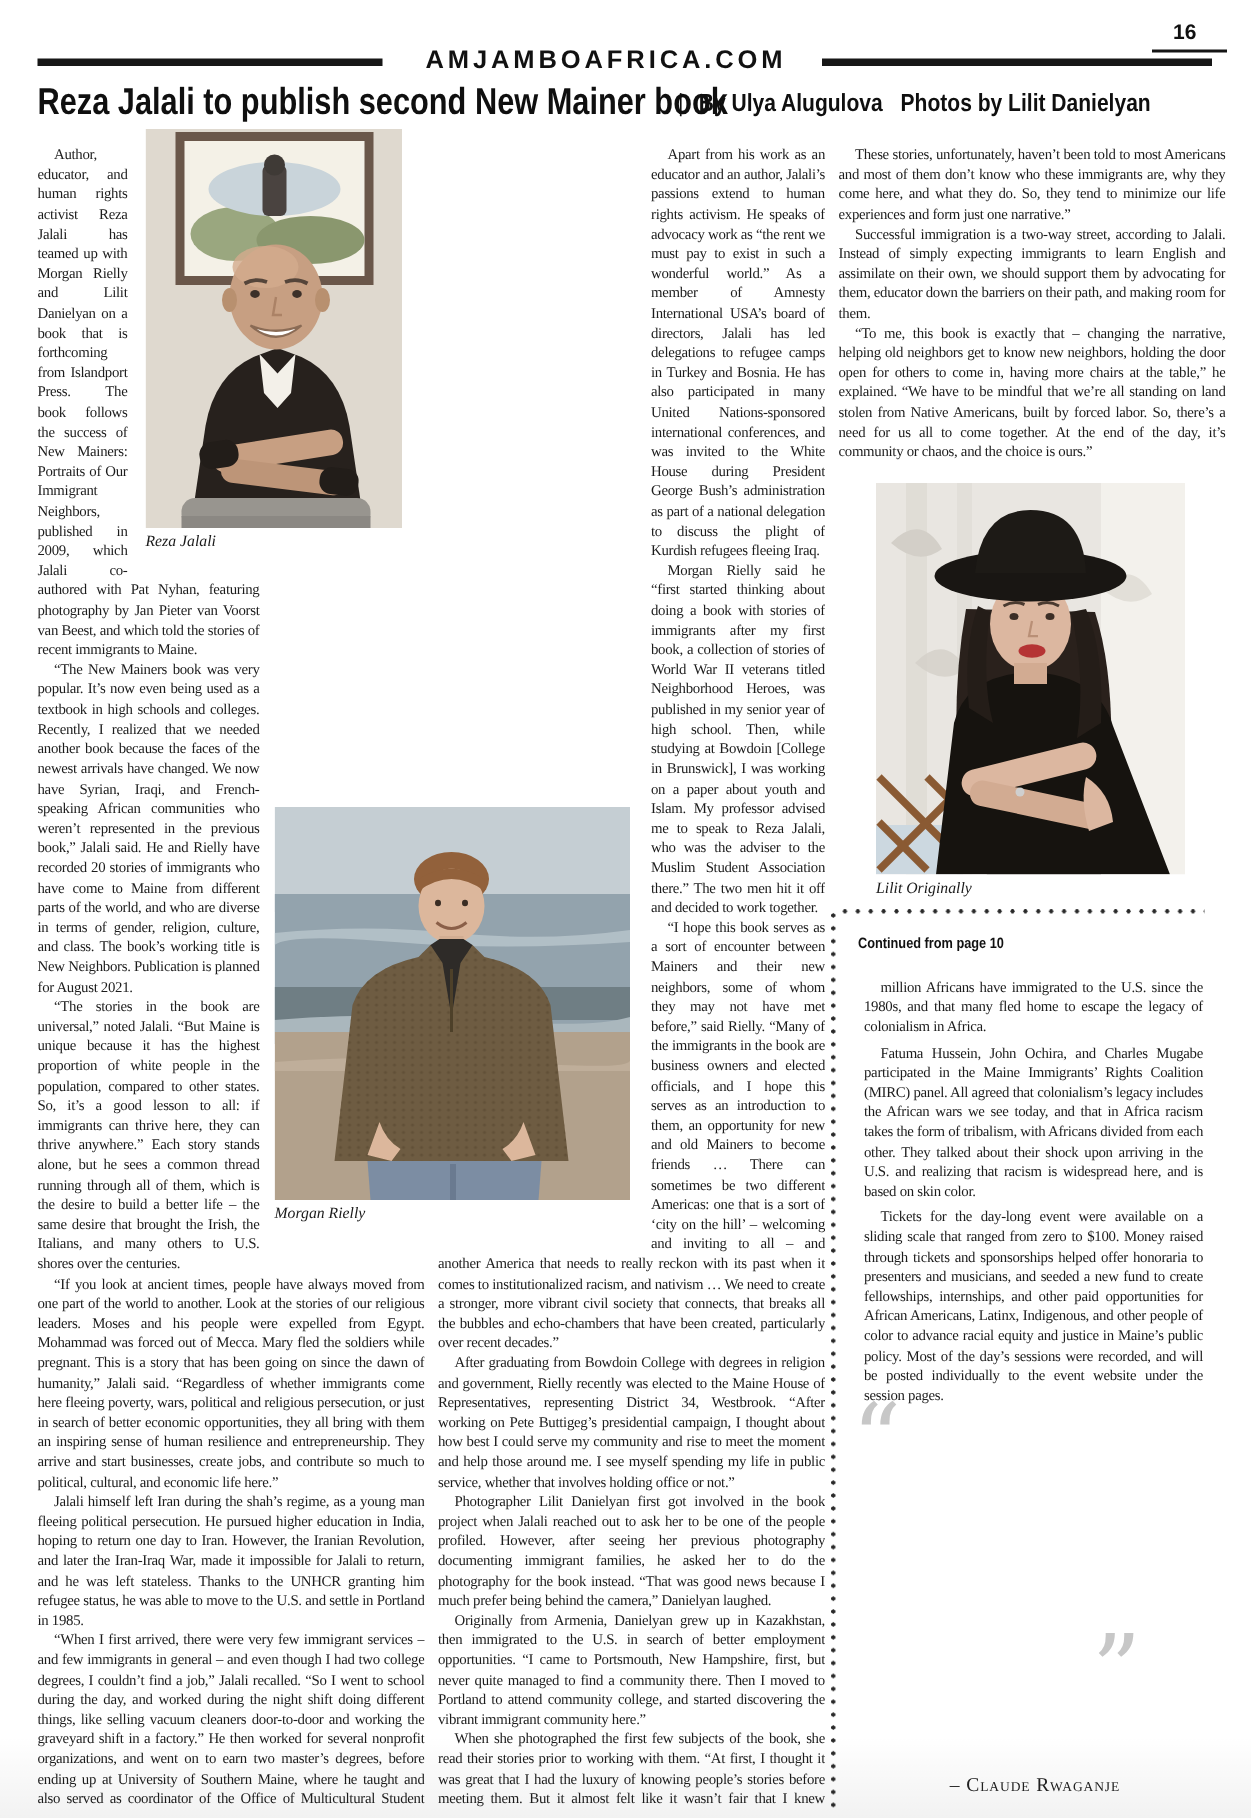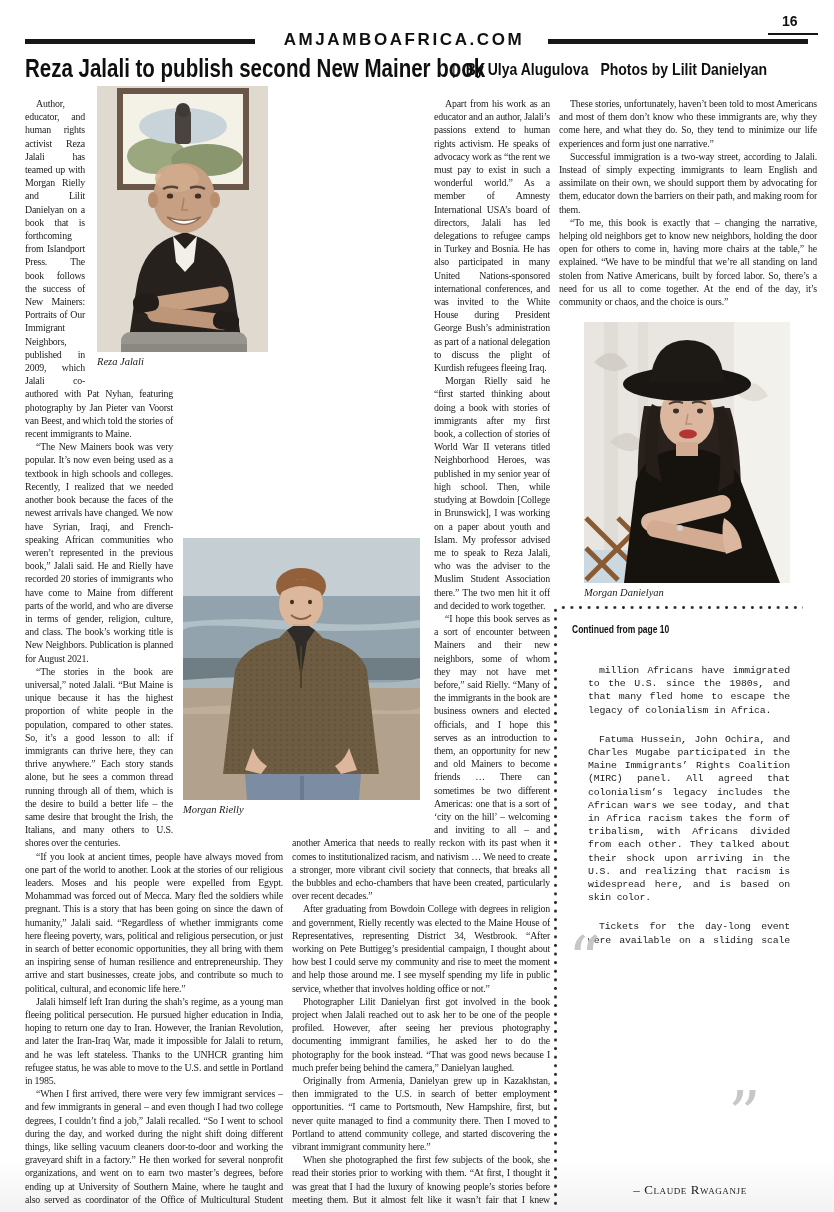--- a/index.html
+++ b/index.html
@@ -55,21 +55,21 @@
         background-size:8.6px 3px;background-repeat:repeat-x;}
   .dots-v{position:absolute;left:554px;top:606px;width:3px;height:600px;
         background-image:radial-gradient(circle,#2a2a2a 1.3px,transparent 1.5px);
         background-size:3px 8.6px;background-repeat:repeat-y;}
 
   
   .cont-label{position:absolute;left:572px;top:624px;font-family:"Liberation Sans",sans-serif;
         font-weight:bold;font-size:10px;color:#111;transform:scaleX(0.85);transform-origin:0 50%;}
   .cont-body{position:absolute;left:572px;top:648px;width:234px;height:300px;overflow:hidden;
         font-size:9.9px;line-height:13.2px;text-align:justify;letter-spacing:-0.2px;hyphens:auto;}
-  .cont-body p{margin:16px;text-indent:11px;font-family:Liberation Mono, monospace;}
+  .cont-body p{margin:4px;text-indent:11px;}
 
   
   .pq-open{position:absolute;left:568px;top:928px;font-family:"DejaVu Serif",serif;
         font-size:64px;line-height:64px;color:#c7c7c7;}
   .pq-close{position:absolute;left:728px;top:1082px;font-family:"DejaVu Serif",serif;
         font-size:64px;line-height:64px;color:#c7c7c7;}
   .pq-text{position:absolute;left:597px;top:977px;width:193px;font-style:italic;
         font-size:14.6px;line-height:19.2px;text-align:justify;color:#222;}
   .pq-attr{position:absolute;left:590px;top:1146px;width:200px;text-align:center;
         font-variant:small-caps;font-size:13px;letter-spacing:0.6px;color:#222;margin-top:36px;}
@@ -218,21 +218,21 @@
       <ellipse cx="92" cy="89" rx="3" ry="2.4" fill="#3c2e26"></ellipse>
       <ellipse cx="116" cy="89" rx="3" ry="2.4" fill="#3c2e26"></ellipse>
       <path d="M104,92 L102,102 L108,102" stroke="#b98f76" stroke-width="1.5" fill="none"></path>
       <ellipse cx="104" cy="112" rx="9" ry="4.5" fill="#b53434"></ellipse>
       <rect x="56" y="182" width="92" height="18" rx="9" transform="rotate(-14 102 191)" fill="#dcb7a0"></rect>
       <rect x="62" y="206" width="90" height="17" rx="8" transform="rotate(12 107 214)" fill="#d2ab92"></rect>
       <circle cx="96" cy="206" r="3" fill="#cfcfcf"></circle>
       <path d="M140,196 Q156,206 158,226 L142,232 Q136,212 140,196 Z" fill="#dcb7a0"></path>
     </svg>
   </div>
-  <div class="caption cap-lilit">Morgan Danielyan</div>
+  <div class="caption cap-lilit">Lilit Originally</div>
 
   <div class="dots-h"></div>
   <div class="dots-v"></div>
 
   <div class="cont-label">Continued from page 10</div>
   <div class="cont-body">
     <p>million Africans have immigrated to the U.S. since the 1980s, and that many fled home to escape the legacy of colonialism in Africa.</p>
     <p>Fatuma Hussein, John Ochira, and Charles Mugabe participated in the Maine Immigrants’ Rights Coalition (MIRC) panel. All agreed that colonialism’s legacy includes the African wars we see today, and that in Africa racism takes the form of tribalism, with Africans divided from each other. They talked about their shock upon arriving in the U.S. and realizing that racism is widespread here, and is based on skin color.</p>
     <p>Tickets for the day-long event were available on a sliding scale that ranged from zero to $100. Money raised through tickets and sponsorships helped offer honoraria to presenters and musicians, and seeded a new fund to create fellowships, internships, and other paid opportunities for African Americans, Latinx, Indigenous, and other people of color to advance racial equity and justice in Maine’s public policy. Most of the day’s sessions were recorded, and will be posted individually to the event website under the session pages.</p>
   </div>

